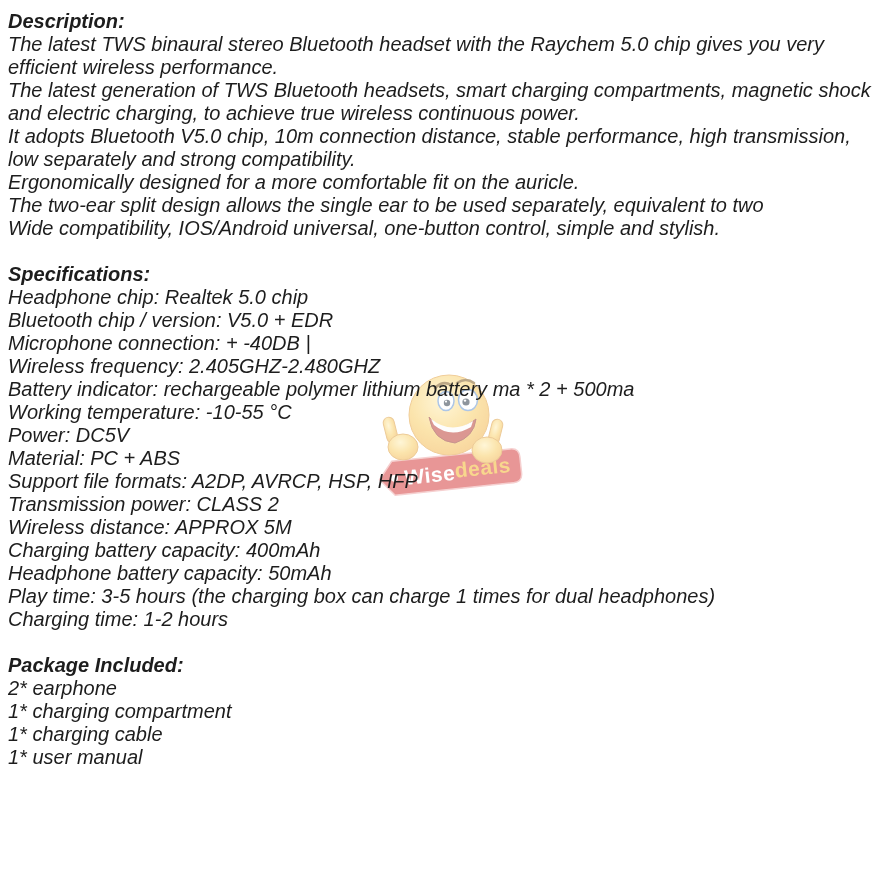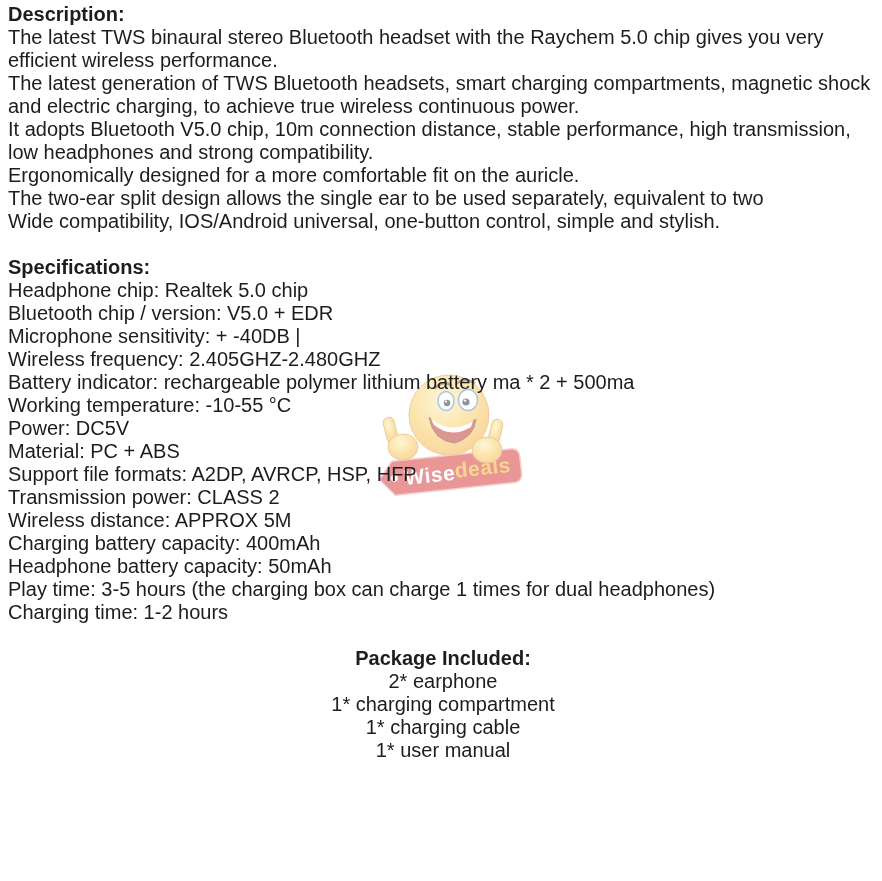--- a/index.html
+++ b/index.html
@@ -5,23 +5,23 @@
   html,body{margin:0;padding:0;}
   body{
     width:882px;height:881px;
     background:#ffffff;
     color:#1d1d1d;
     font-family:"Liberation Sans",sans-serif;
     font-size:20px;
     position:relative;
     overflow:hidden;
   }
-  .content{position:relative;z-index:1;padding:3px 4px 0 8px;}
+  .content{position:relative;z-index:1;padding:10px 4px 0 8px;font-style:italic;}
   .section{margin-bottom:23px;}
-  .section:last-child{margin-bottom:16px;text-align:center;}
+  .section:last-child{margin-bottom:16px;}
   .line{height:23px;line-height:23px;white-space:nowrap;letter-spacing:0;}
   .heading{font-weight:bold;}
   .watermark{
     position:absolute;left:377px;top:371px;
     width:166px;height:126px;z-index:0;
   }
   .wm-text{font-family:"Liberation Sans",sans-serif;font-weight:bold;font-size:21px;letter-spacing:.5px;}
 </style>
 </head>
 <body>
@@ -69,32 +69,32 @@
 
 <main class="content">
   <section class="section">
     <div class="line heading">Description:</div>
     <div>
         <div class="line">The latest TWS binaural stereo Bluetooth headset with the Raychem 5.0 chip gives you very</div>
         <div class="line">efficient wireless performance.</div>
         <div class="line">The latest generation of TWS Bluetooth headsets, smart charging compartments, magnetic shock</div>
         <div class="line">and electric charging, to achieve true wireless continuous power.</div>
         <div class="line">It adopts Bluetooth V5.0 chip, 10m connection distance, stable performance, high transmission,</div>
-        <div class="line">low headphones and strong compatibility.</div>
+        <div class="line">low separately and strong compatibility.</div>
         <div class="line">Ergonomically designed for a more comfortable fit on the auricle.</div>
         <div class="line">The two-ear split design allows the single ear to be used separately, equivalent to two</div>
         <div class="line">Wide compatibility, IOS/Android universal, one-button control, simple and stylish.</div>
       </div>
   </section>
   <section class="section">
     <div class="line heading">Specifications:</div>
     <div>
         <div class="line">Headphone chip: Realtek 5.0 chip</div>
         <div class="line">Bluetooth chip / version: V5.0 + EDR</div>
-        <div class="line">Microphone sensitivity: + -40DB |</div>
+        <div class="line">Microphone connection: + -40DB |</div>
         <div class="line">Wireless frequency: 2.405GHZ-2.480GHZ</div>
         <div class="line">Battery indicator: rechargeable polymer lithium battery ma * 2 + 500ma</div>
         <div class="line">Working temperature: -10-55 °C</div>
         <div class="line">Power: DC5V</div>
         <div class="line">Material: PC + ABS</div>
         <div class="line">Support file formats: A2DP, AVRCP, HSP, HFP</div>
         <div class="line">Transmission power: CLASS 2</div>
         <div class="line">Wireless distance: APPROX 5M</div>
         <div class="line">Charging battery capacity: 400mAh</div>
         <div class="line">Headphone battery capacity: 50mAh</div>

